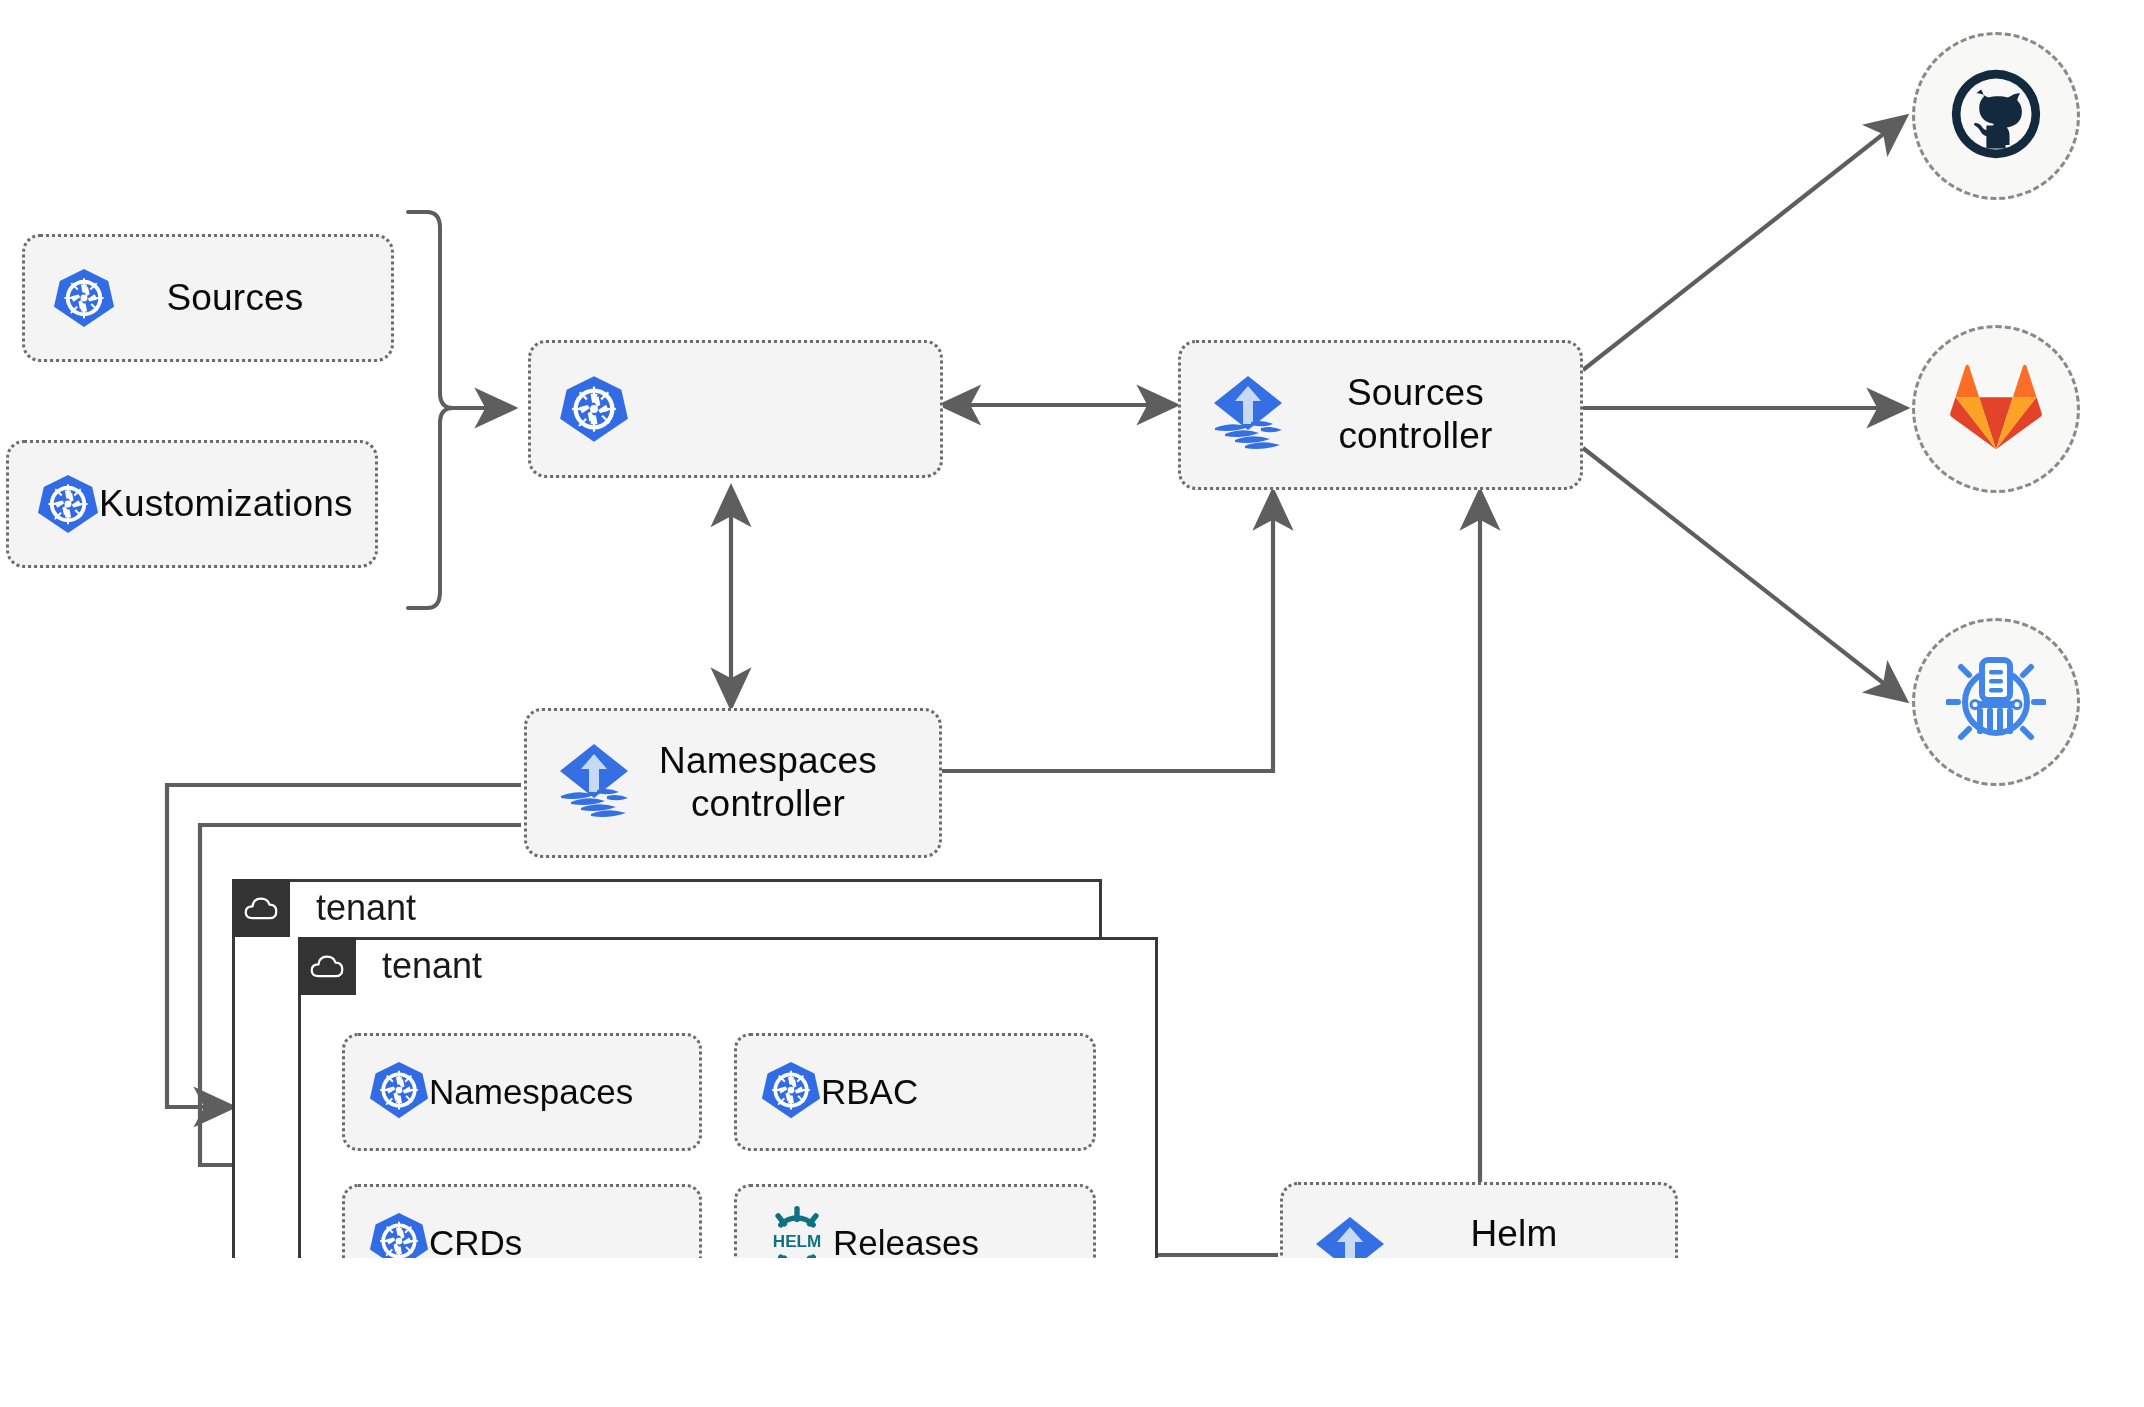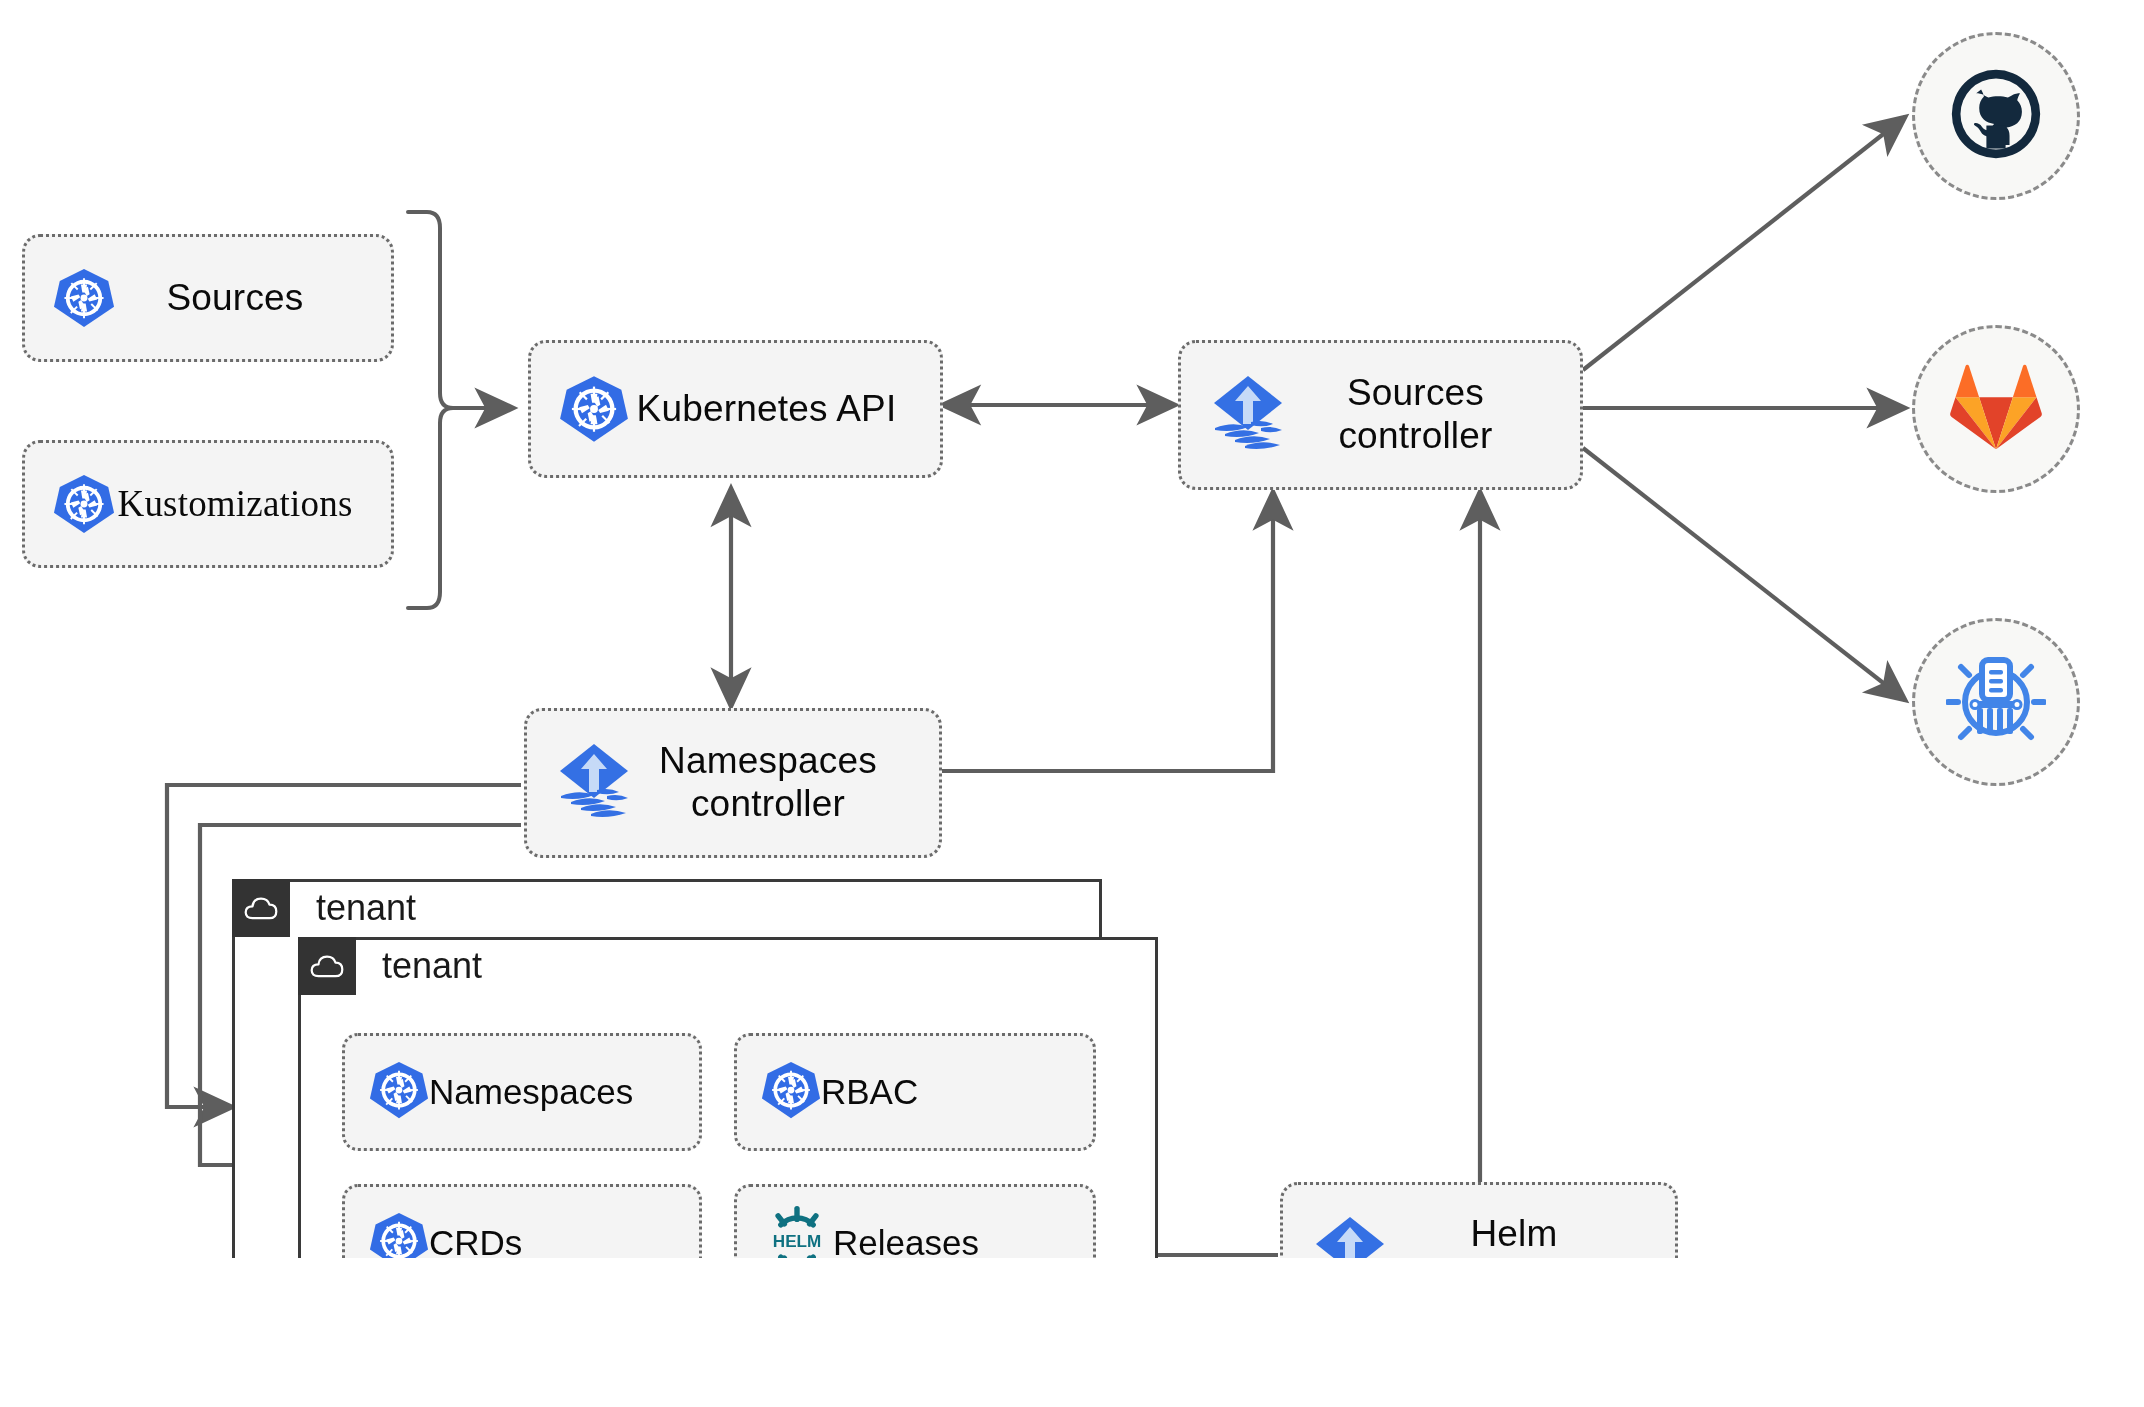--- a/index.html
+++ b/index.html
@@ -189,21 +189,21 @@
           <path d="M26.4 28.3l1.7 2.9 -7.1 4.6 -2.6 -5.3z"></path>
           <path d="M37.6 35.7l-1.7-2.9 7.1-4.6 2.6 5.3z"></path>
           <path d="M26.2 35.9l2.9-1.8 4.3 7.2 -5.5 2.4z"></path>
           <path d="M37.8 28.1l-2.9 1.8 -4.3 -7.2 5.5 -2.4z"></path>
         </g>
       </svg>
     </span>
     <span class="label">Sources</span>
   </div>
 
-  <div class="node n-left-icon" style="left:22px; top:440px; width:372px; height:128px;font-family:Liberation Serif, serif;">
+  <div class="node n-left-icon" style="left:6px; top:440px; width:372px; height:128px;">
     <span class="ico">
       <svg width="62" height="62" viewBox="0 0 64 64">
         <path d="M32 2 L57 14.5 L63 41 L32 62 L1 41 L7 14.5 Z" fill="#326CE5"></path>
         <g fill="#ffffff">
           <circle cx="32" cy="32" r="3.6"></circle>
           <path d="M31 11.5h2v9.2h-2z"></path>
             <path d="M31 43.6h2v9.2h-2z"></path>
           <path d="M11.8 31h9.2v2h-9.2z"></path>
             <path d="M43 31h9.2v2h-9.2z"></path>
           <path d="M18.2 17.3l1.4-1.4 6.6 6.6-1.4 1.4z"></path>
@@ -240,21 +240,20 @@
           <path d="M32 13.2a18.8 18.8 0 1 0 0 37.6 18.8 18.8 0 0 0 0-37.6zm0 4a14.8 14.8 0 1 1 0 29.6 14.8 14.8 0 0 1 0-29.6z"></path>
           <path d="M30.3 26.2h3.4l1.5 -8.2h-6.4z"></path>
             <path d="M30.3 37.8h3.4l1.5 8.2h-6.4z"></path>
           <path d="M26.4 28.3l1.7 2.9 -7.1 4.6 -2.6 -5.3z"></path>
           <path d="M37.6 35.7l-1.7-2.9 7.1-4.6 2.6 5.3z"></path>
           <path d="M26.2 35.9l2.9-1.8 4.3 7.2 -5.5 2.4z"></path>
           <path d="M37.8 28.1l-2.9 1.8 -4.3 -7.2 5.5 -2.4z"></path>
         </g>
       </svg>
     </span>
-    <span class="label">Kubernetes API</span>
   </div>
 
   <div class="node n-left-icon" style="left:1178px; top:340px; width:405px; height:150px;">
     <span class="ico">
       <svg width="78" height="86" viewBox="0 0 78 86">
         <path d="M39 4 L73 31 L39 58 L5 31 Z" fill="#3470E4"></path>
         <path d="M39 14 L52 29 L44 29 L44 52 L34 52 L34 29 L26 29 Z" fill="#C6DAF7"></path>
         <g fill="#3470E4">
           <path d="M6 56 Q24 49 39 55 Q24 61 6 58 Z"></path>
           <path d="M16 62 Q34 55 50 61 Q34 67 16 64 Z"></path>

